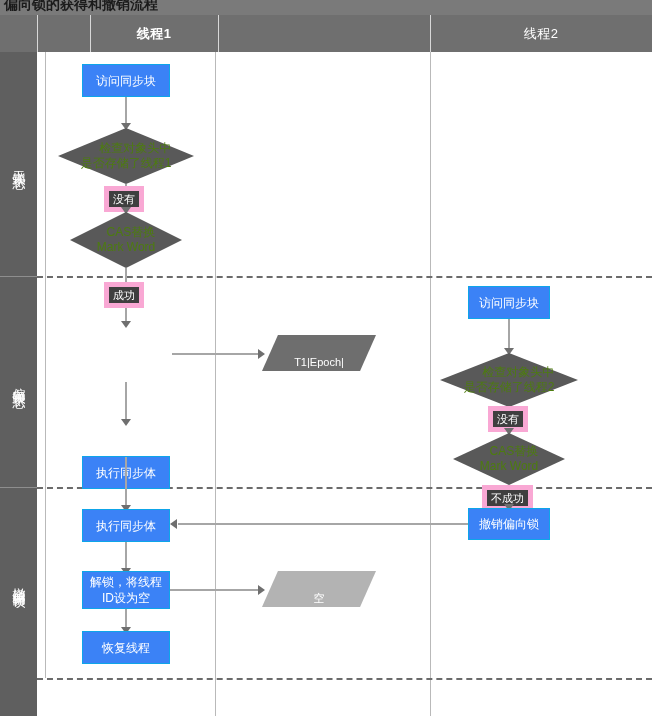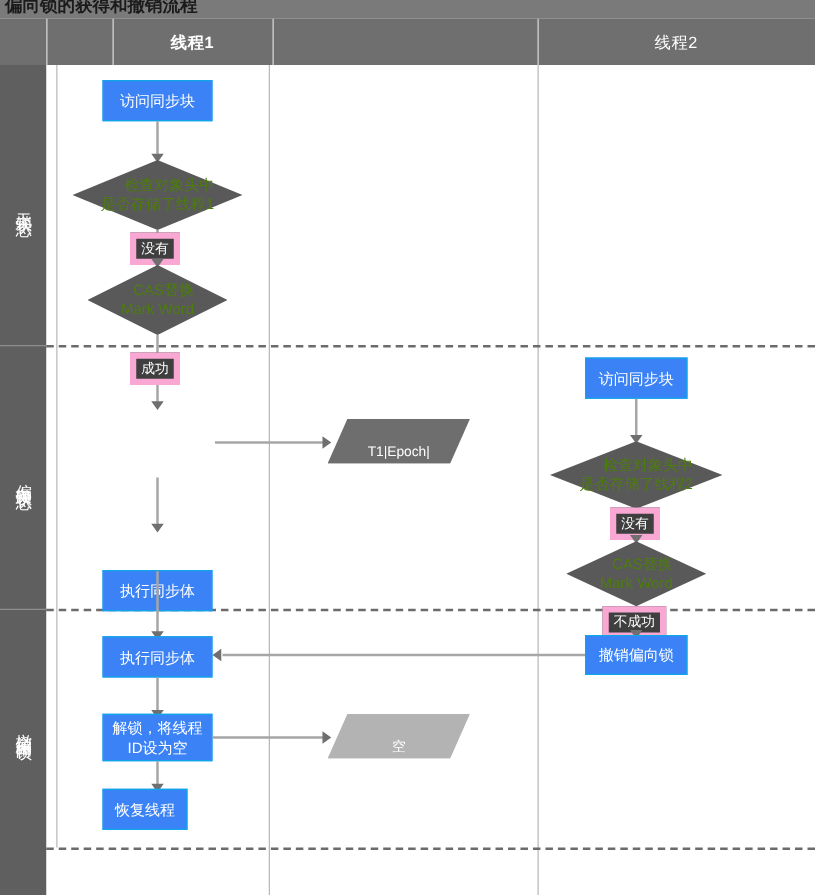--- a/index.html
+++ b/index.html
@@ -293,21 +293,21 @@
     <span class="node-text">解锁，将线程
 ID设为空</span>
   </div>
 
   <div class="conn-h" style="left:170px; top:589px; width:90px;"></div>
   <div class="arrow-right" style="left:258px; top:585px;"></div>
 
   <div class="conn-v" style="left:125px; top:609px; height:22px;"></div>
   <div class="arrow-down" style="left:121px; top:627px;"></div>
 
-  <div class="node rect" style="left:82px; top:631px; width:68px; height:33px;">
+  <div class="node rect" style="left:82px; top:631px; width:88px; height:33px;">
     <span class="node-text">恢复线程</span>
   </div>
 
   <div class="para-wrap" style="left:262px; top:335px; width:114px; height:36px;">
     <div class="para-shape dark"></div>
     <div class="para-label">T1|Epoch|
 1|01</div>
   </div>
 
   <div class="para-wrap" style="left:262px; top:571px; width:114px; height:36px;">

